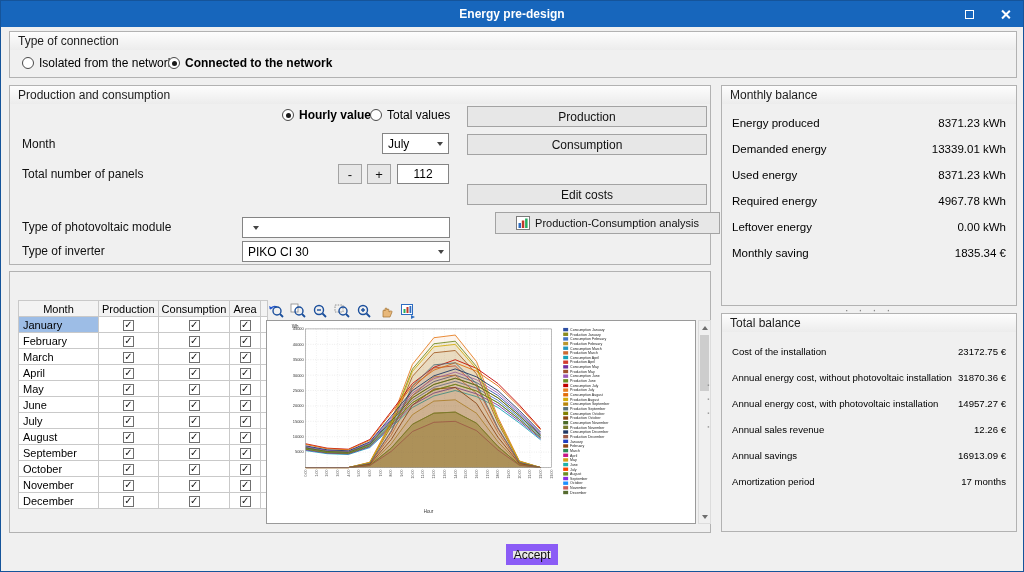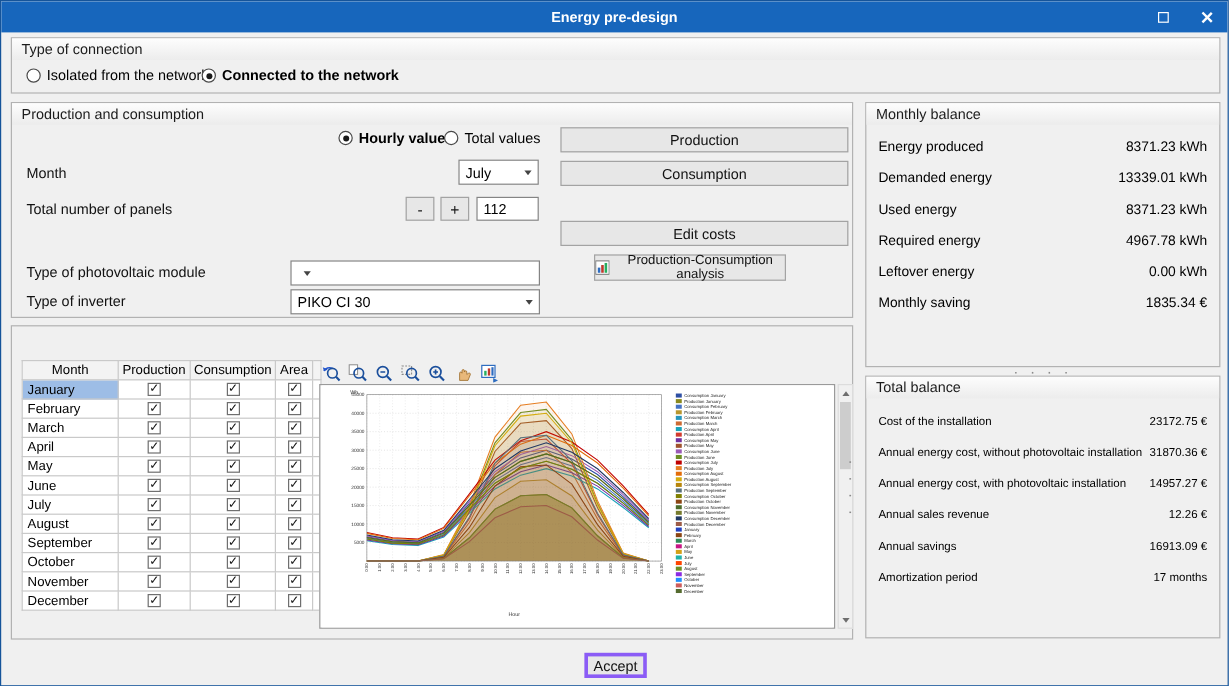--- a/index.html
+++ b/index.html
@@ -30,21 +30,21 @@
 
   
   .combo { position:absolute; height:21px; background:#fff; border:1px solid #848484; display:flex; align-items:center; font-size:12px; padding-left:5px; }
   .combo .combo-val { flex:1; overflow:hidden; white-space:nowrap; }
   .combo .combo-arrow { width:16px; height:100%; display:flex; align-items:center; justify-content:center; }
   .combo .combo-arrow::after { content:""; border-left:3.5px solid transparent; border-right:3.5px solid transparent; border-top:4.5px solid #444; }
 
   
   .btn { position:absolute; background:var(--button_face,#e7e7e7); border:1px solid #a3a3a3; font-size:12px; color:#111; display:flex; align-items:center; justify-content:center; cursor:default; }
   .btn.small { font-size:13px; }
-  .textbox { position:absolute; height:20px; background:#fff; border:1px solid #848484; font-size:12px; padding:0 5px; text-align:left; }
+  .textbox { position:absolute; height:20px; background:#fff; border:1px solid #848484; font-size:12px; padding:0 5px; text-align:center; }
   .analysis-btn { gap:5px; font-size:11px; }
 
   
   .bal-list { position:absolute; left:1px; right:1px; top:22px; padding:4px 9px; }
   .bal-row { display:flex; justify-content:space-between; align-items:baseline; white-space:nowrap; }
   .bal-row.mb { height:26px; font-size:11.5px; padding-top:5px; }
   .bal-row.tb { height:26px; font-size:9.6px; padding-top:6px; }
   .bal-value { text-align:right; }
 
   
@@ -71,21 +71,21 @@
   .sb-up::after { content:""; border-left:3px solid transparent; border-right:3px solid transparent; border-bottom:4px solid #6e6e6e; }
   .sb-dn::after { content:""; border-left:3px solid transparent; border-right:3px solid transparent; border-top:4px solid #6e6e6e; }
   .sb-thumb { position:absolute; left:1px; top:14px; width:9px; height:56px; background:#cdcdcd; }
 
   
   .hdots { position:absolute; color:#8a8a8a; font-size:13px; letter-spacing:3px; text-align:center; }
   .hdots::before { content:"· · · ·"; }
   .vdots { position:absolute; color:#8a8a8a; font-size:13px; letter-spacing:3px; transform:rotate(90deg); transform-origin:left top; }
   .vdots::before { content:"· · · ·"; }
 
-  .accept { border:3px solid #8b5cf6; }
+  .accept { border:7px solid #8b5cf6;margin-left:19px; }
 </style>
 </head>
 <body>
 
 <div class="titlebar">
   <span class="title">Energy pre-design</span>
   <div class="tb-btns">
     <span class="tb-btn">
         <span class="max-glyph"></span>
       </span>
@@ -137,21 +137,21 @@
 
   <span class="lbl" style="left:12px;top:158px">Type of inverter</span>
   <div class="combo" style="left:232px;top:155px;width:208px">
     <span class="combo-val">PIKO CI 30</span>
     <span class="combo-arrow"></span>
   </div>
 
   <button class="btn" style="left:457px;top:20px;width:240px;height:21px">Production</button>
   <button class="btn" style="left:457px;top:48px;width:240px;height:21px">Consumption</button>
   <button class="btn" style="left:457px;top:98px;width:240px;height:21px">Edit costs</button>
-  <button class="btn analysis-btn" style="left:485px;top:126px;width:160px;height:22px">
+  <button class="btn analysis-btn" style="left:485px;top:126px;width:225px;height:22px">
     <svg width="14" height="14" viewBox="0 0 14 14">
         <rect x="0.5" y="0.5" width="13" height="13" fill="#fff" stroke="#7a7a7a" stroke-width="1"></rect>
         <rect x="2.5" y="7" width="2.5" height="5" fill="#2d6cc0"></rect>
         <rect x="5.8" y="4.5" width="2.5" height="7.5" fill="#c0392b"></rect>
         <rect x="9.1" y="2.5" width="2.5" height="9.5" fill="#27ae60"></rect>
       </svg>
     <span>Production-Consumption analysis</span>
   </button>
 </div>
 

